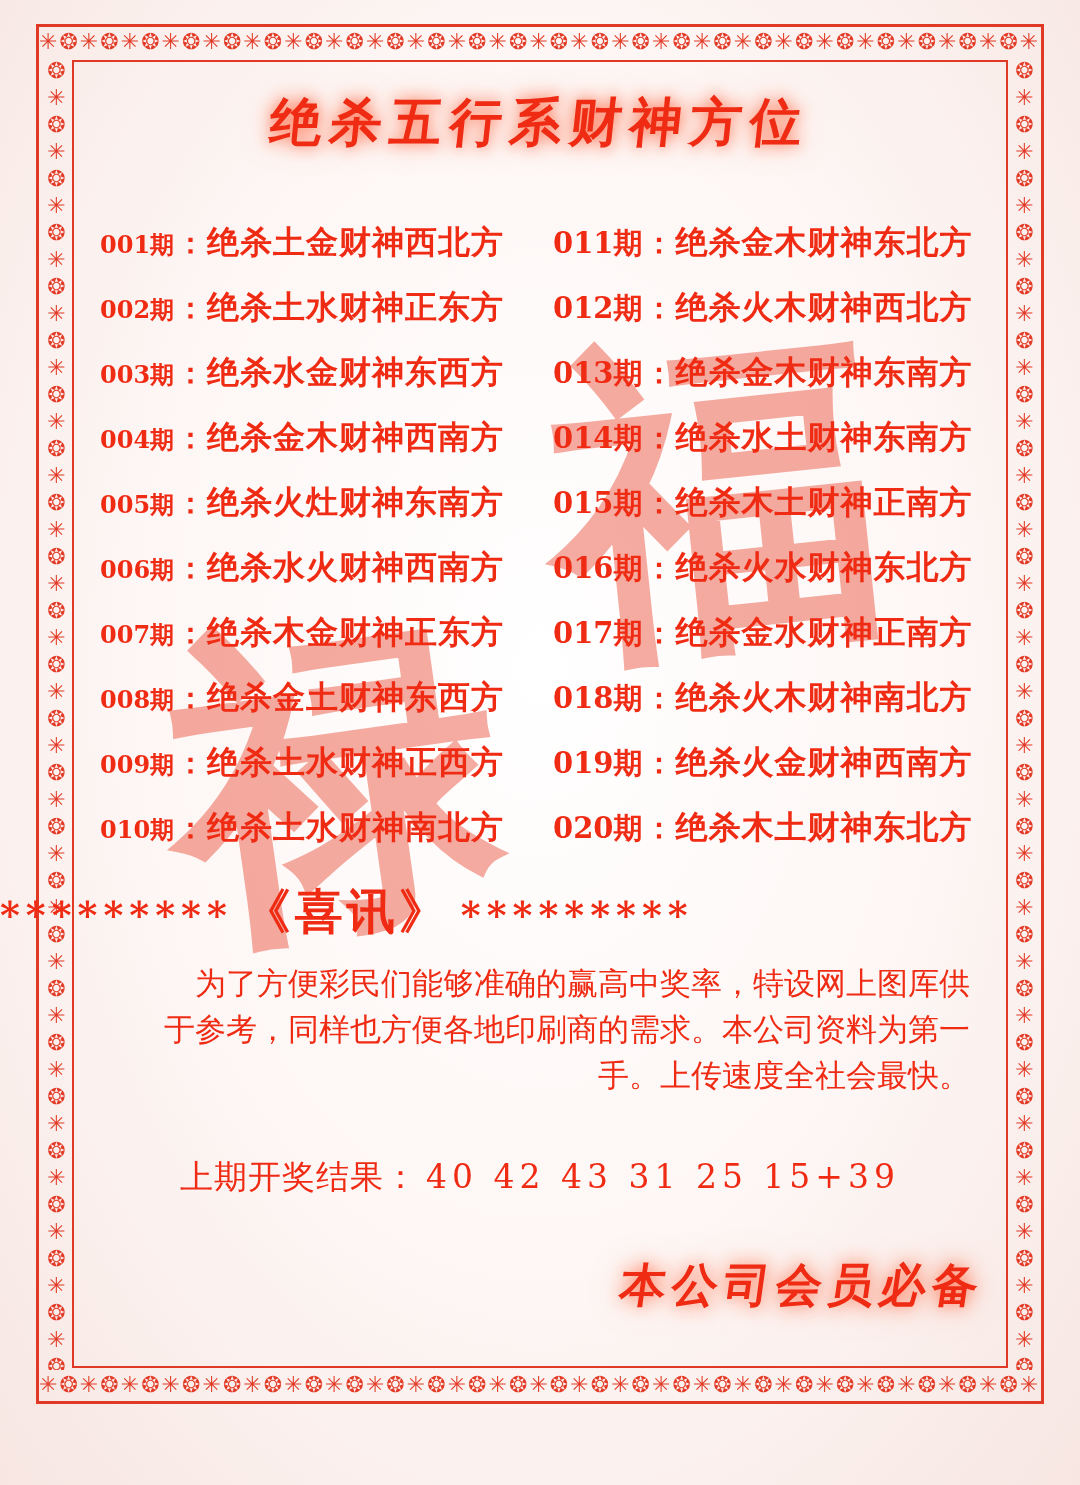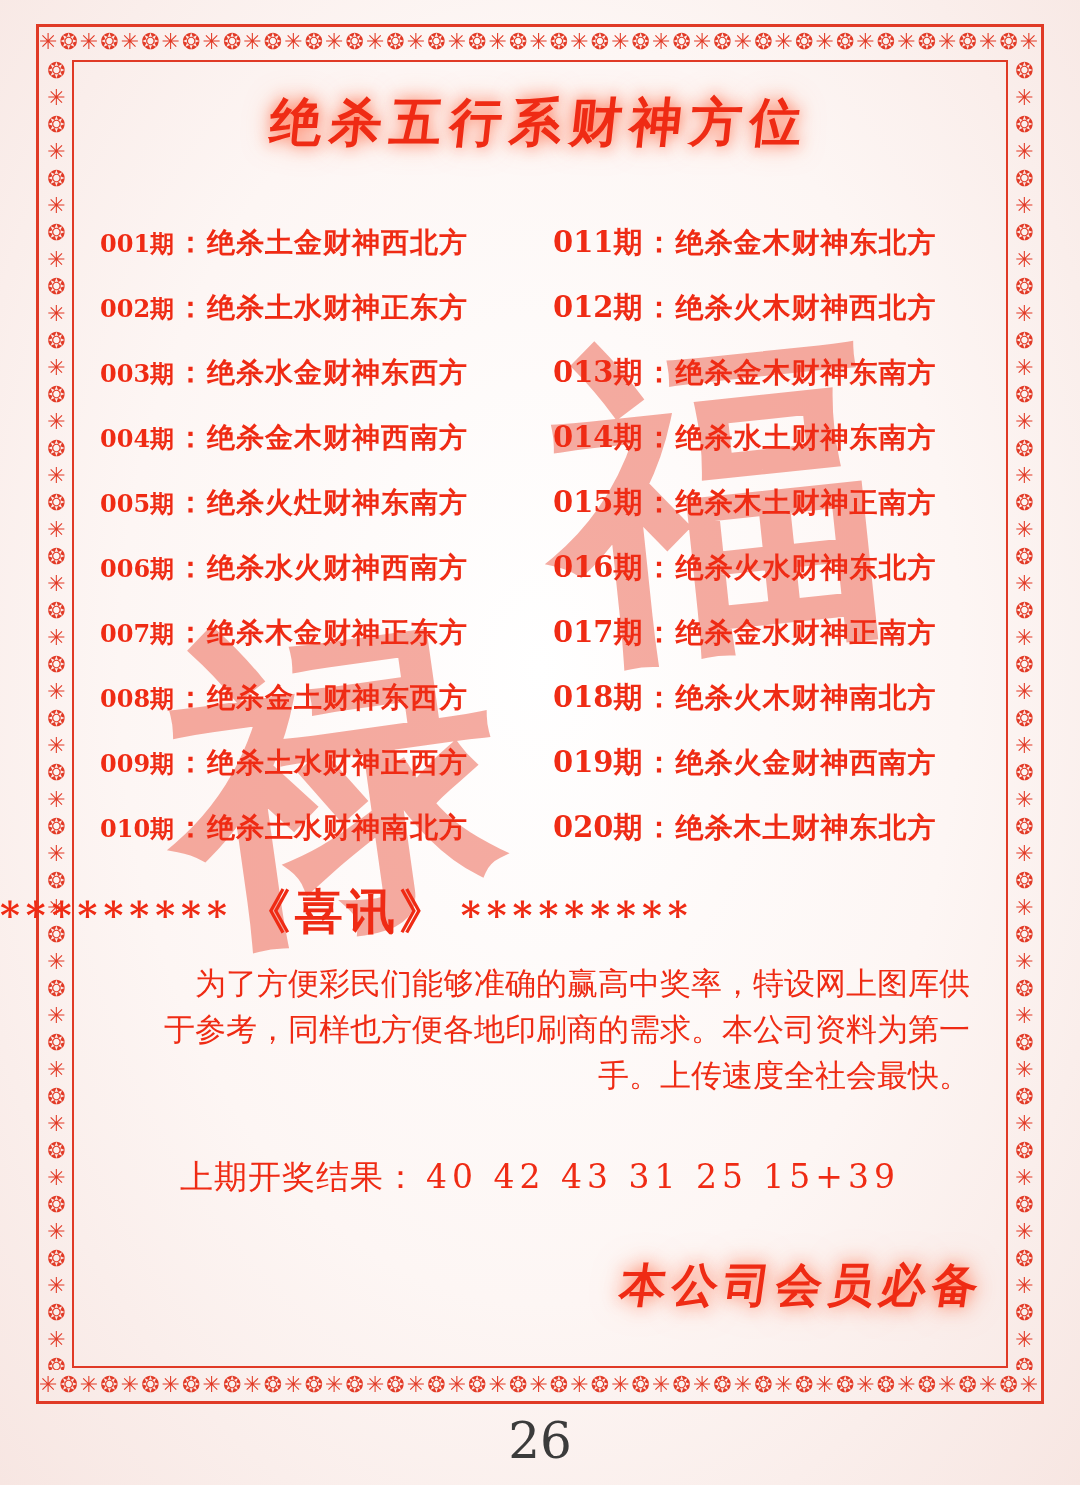--- a/index.html
+++ b/index.html
@@ -139,21 +139,21 @@
   }
   .cell .issue {
     font-size: 29px;
     letter-spacing: 0px;
   }
   .cell .colon {
     font-size: 29px;
     padding: 0 2px;
   }
   .cell .text {
-    font-size: 28px;
+    font-size: 32px;
     letter-spacing: 1px;
   }
   .col-left .issue { font-size: 24px; }
   .col-right { padding-left: 6px; }
 
   
   .notice-heading {
     position: absolute;
     left: 0; top: 880px;
     width: 900px;
@@ -389,15 +389,14 @@
   </div>
 
   <div class="notice-body">为了方便彩民们能够准确的赢高中奖率，特设网上图厍供于参考，同样也方便各地印刷商的需求。本公司资料为第一手。上传速度全社会最快。</div>
 
   <div class="last-result">
     <span>上期开奖结果：</span><span class="numbers">40 42 43 31 25 15+39</span>
   </div>
 
   <div class="slogan">本公司会员必备</div>
 
-  <div class="page-number">26</div>
 
 </div>
 
 </body></html>

